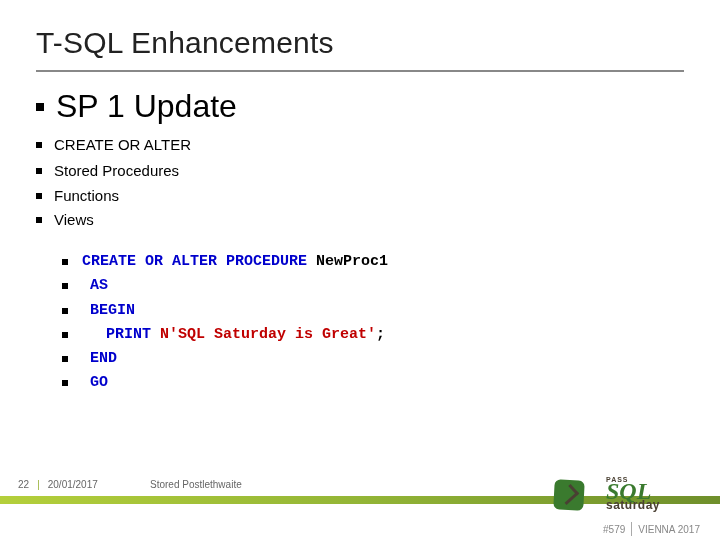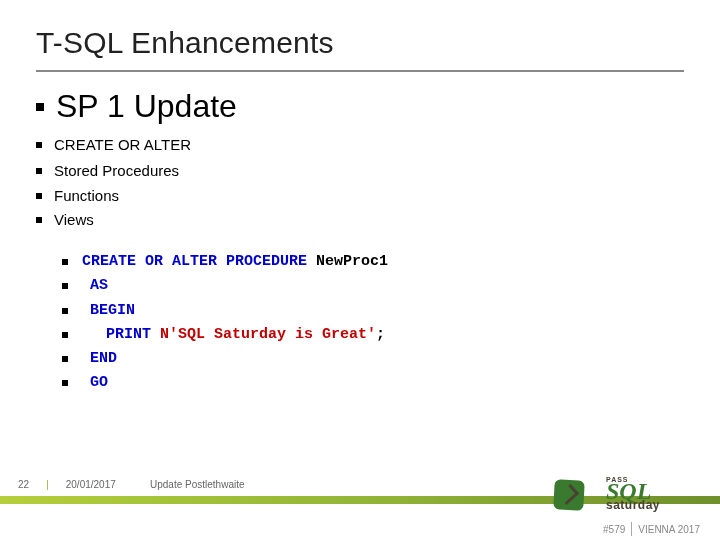--- a/index.html
+++ b/index.html
@@ -19,21 +19,21 @@
   .list-block { margin-top: 6px; }
   .code-block { margin-top: 22px; font-family: "Courier New", monospace; font-size: 14px; }
   .code-block .sq-sm { margin-right: 14px; }
   .kw { color: #0000cc; font-weight: bold; }
   .name { color: #000; font-weight: bold; }
   .str { color: #c00000; font-weight: bold; }
   .ind1 { padding-left: 8px; }
   .ind2 { padding-left: 24px; }
   .footer { position: absolute; left: 0; right: 0; bottom: 0; height: 80px; }
   .green-band { position: absolute; left: 0; right: 0; bottom: 36px; height: 8px; background: linear-gradient(90deg, #b4cf3b 0%, #93b536 50%, #6f8f2b 100%); }
-  .page-info { position: absolute; left: 18px; bottom: 50px; font-size: 10px; color: #666; display: flex; gap: 17px; align-items: center; }
+  .page-info { position: absolute; left: 18px; bottom: 50px; font-size: 10px; color: #666; display: flex; gap: 8px; align-items: center; }
   .page-info .sep { color: #9ab33a; }
   .author { position: absolute; left: 150px; bottom: 50px; font-size: 10px; color: #666; }
   .event { position: absolute; right: 20px; bottom: 4px; font-size: 10px; color: #888; display: flex; align-items: center; gap: 6px; }
   .event .divider { width: 1px; height: 14px; background: #aaa; }
   .logo { position: absolute; right: 26px; bottom: 30px; width: 140px; height: 52px; display: flex; align-items: flex-end; gap: 22px; }
   .logo-badge { width: 30px; height: 30px; background: #3a7a2e; border-radius: 6px; position: relative; transform: rotate(3deg); }
   .logo-badge::after { content: ""; position: absolute; left: 8px; top: 6px; width: 10px; height: 14px; border: 3px solid #4a4033; border-left: none; border-bottom: none; transform: rotate(45deg); }
   .logo-text { display: flex; flex-direction: column; line-height: 0.85; }
   .logo-sql { font-family: Georgia, serif; font-size: 24px; font-weight: bold; font-style: italic; color: #3a7a2e; }
   .logo-pass { font-size: 7px; font-weight: bold; color: #4a4033; letter-spacing: 1px; margin-bottom: -2px; }
@@ -104,21 +104,21 @@
       <span class="txt ind1"><span class="kw">GO</span></span>
     </div>
   </div>
 
   <div class="footer">
     <div class="page-info">
       <span>22</span>
       <span class="sep">|</span>
       <span>20/01/2017</span>
     </div>
-    <div class="author">Update Postlethwaite</div>
+    <div class="author">Stored Postlethwaite</div>
     <div class="green-band"></div>
 
     <div class="logo">
       <div class="logo-badge"></div>
       <div class="logo-text">
         <span class="logo-pass">PASS</span>
         <span class="logo-sql">SQL</span>
         <span class="logo-sat">saturday</span>
       </div>
     </div>

